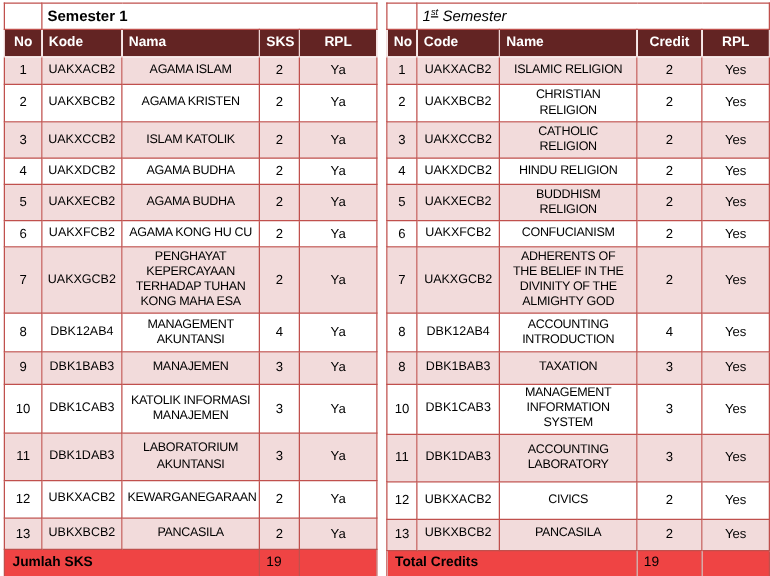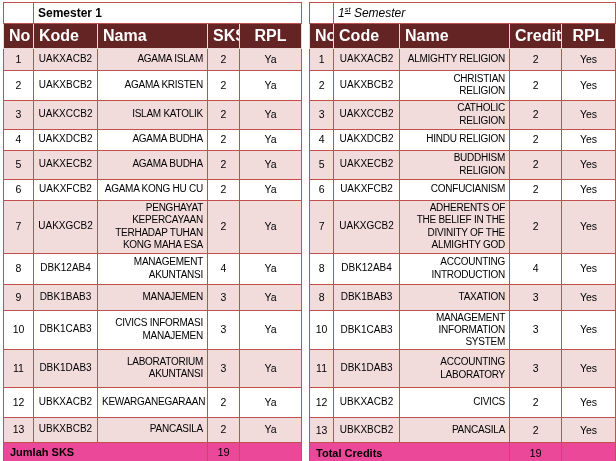--- a/index.html
+++ b/index.html
@@ -28,32 +28,32 @@
   }
   .title-row{height:21px;}
   .title-row td.corner{background:#ffffff;}
   .title-row td.title{font-size:12px;font-weight:bold;padding:2px 4px;background:#ffffff;}
   .rt .title-row td.title{font-weight:normal;font-style:italic;}
   .title sup{font-size:7.5px;vertical-align:super;line-height:0;text-decoration:underline;}
   .head-row{height:22px;}
   .head-row th{
     background:var(--header-bg);color:var(--header-text);
     border-color:var(--header-border);
-    font-size:16px;font-weight:bold;text-align:left;padding:2px 5px;margin-left:45px;
+    font-size:11px;font-weight:bold;text-align:left;padding:2px 5px;margin-left:45px;
   }
   .head-row th.center{text-align:center;}
   tbody tr:nth-child(odd){background:var(--band);}
   tbody tr:nth-child(even){background:#ffffff;}
   td.c0,td.c3,td.c4{text-align:center;}
   td.c1{text-align:center;font-size:10px;padding:1px 2px;}
-  td.c2{white-space:pre-line;font-size:10px;letter-spacing:-0.25px;padding:1px 4px;text-align:right;}
-  .foot-row{height:22px;background:#ec4899;}
+  td.c2{white-space:pre-line;font-size:10px;letter-spacing:-0.25px;padding:1px 4px;text-align:center;}
+  .foot-row{height:22px;background:#ef4444;}
   .foot-row td{font-size:11px;}
   .foot-row td.foot-label{font-weight:bold;padding-left:6px;text-align:left;}
-  .foot-row td.center{text-align:center;}
+  .foot-row td.center{}
 </style>
 </head>
 <body>
 
 <div class="page">
 
   <table class="ct lt">
     <colgroup>
       <col style="width:30px">
         <col style="width:64px">
@@ -138,21 +138,21 @@
         <tr style="height: 26px;">
           <td class="c0">9</td>
           <td class="c1">DBK1BAB3</td>
           <td class="c2">MANAJEMEN</td>
           <td class="c3">3</td>
           <td class="c4">Ya</td>
         </tr>
         <tr style="height: 39px;">
           <td class="c0">10</td>
           <td class="c1">DBK1CAB3</td>
-          <td class="c2">CIVICS INFORMASI
+          <td class="c2">KATOLIK INFORMASI
 MANAJEMEN</td>
           <td class="c3">3</td>
           <td class="c4">Ya</td>
         </tr>
         <tr style="height: 38px;">
           <td class="c0">11</td>
           <td class="c1">DBK1DAB3</td>
           <td class="c2">LABORATORIUM
 AKUNTANSI</td>
           <td class="c3">3</td>
@@ -200,21 +200,21 @@
         <th>Code</th>
         <th>Name</th>
         <th class="center">Credit</th>
         <th class="center">RPL</th>
       </tr>
     </thead>
     <tbody>
         <tr style="height: 22px;">
           <td class="c0">1</td>
           <td class="c1">UAKXACB2</td>
-          <td class="c2">ALMIGHTY RELIGION</td>
+          <td class="c2">ISLAMIC RELIGION</td>
           <td class="c3">2</td>
           <td class="c4">Yes</td>
         </tr>
         <tr style="height: 30px;">
           <td class="c0">2</td>
           <td class="c1">UAKXBCB2</td>
           <td class="c2">CHRISTIAN
 RELIGION</td>
           <td class="c3">2</td>
           <td class="c4">Yes</td>

